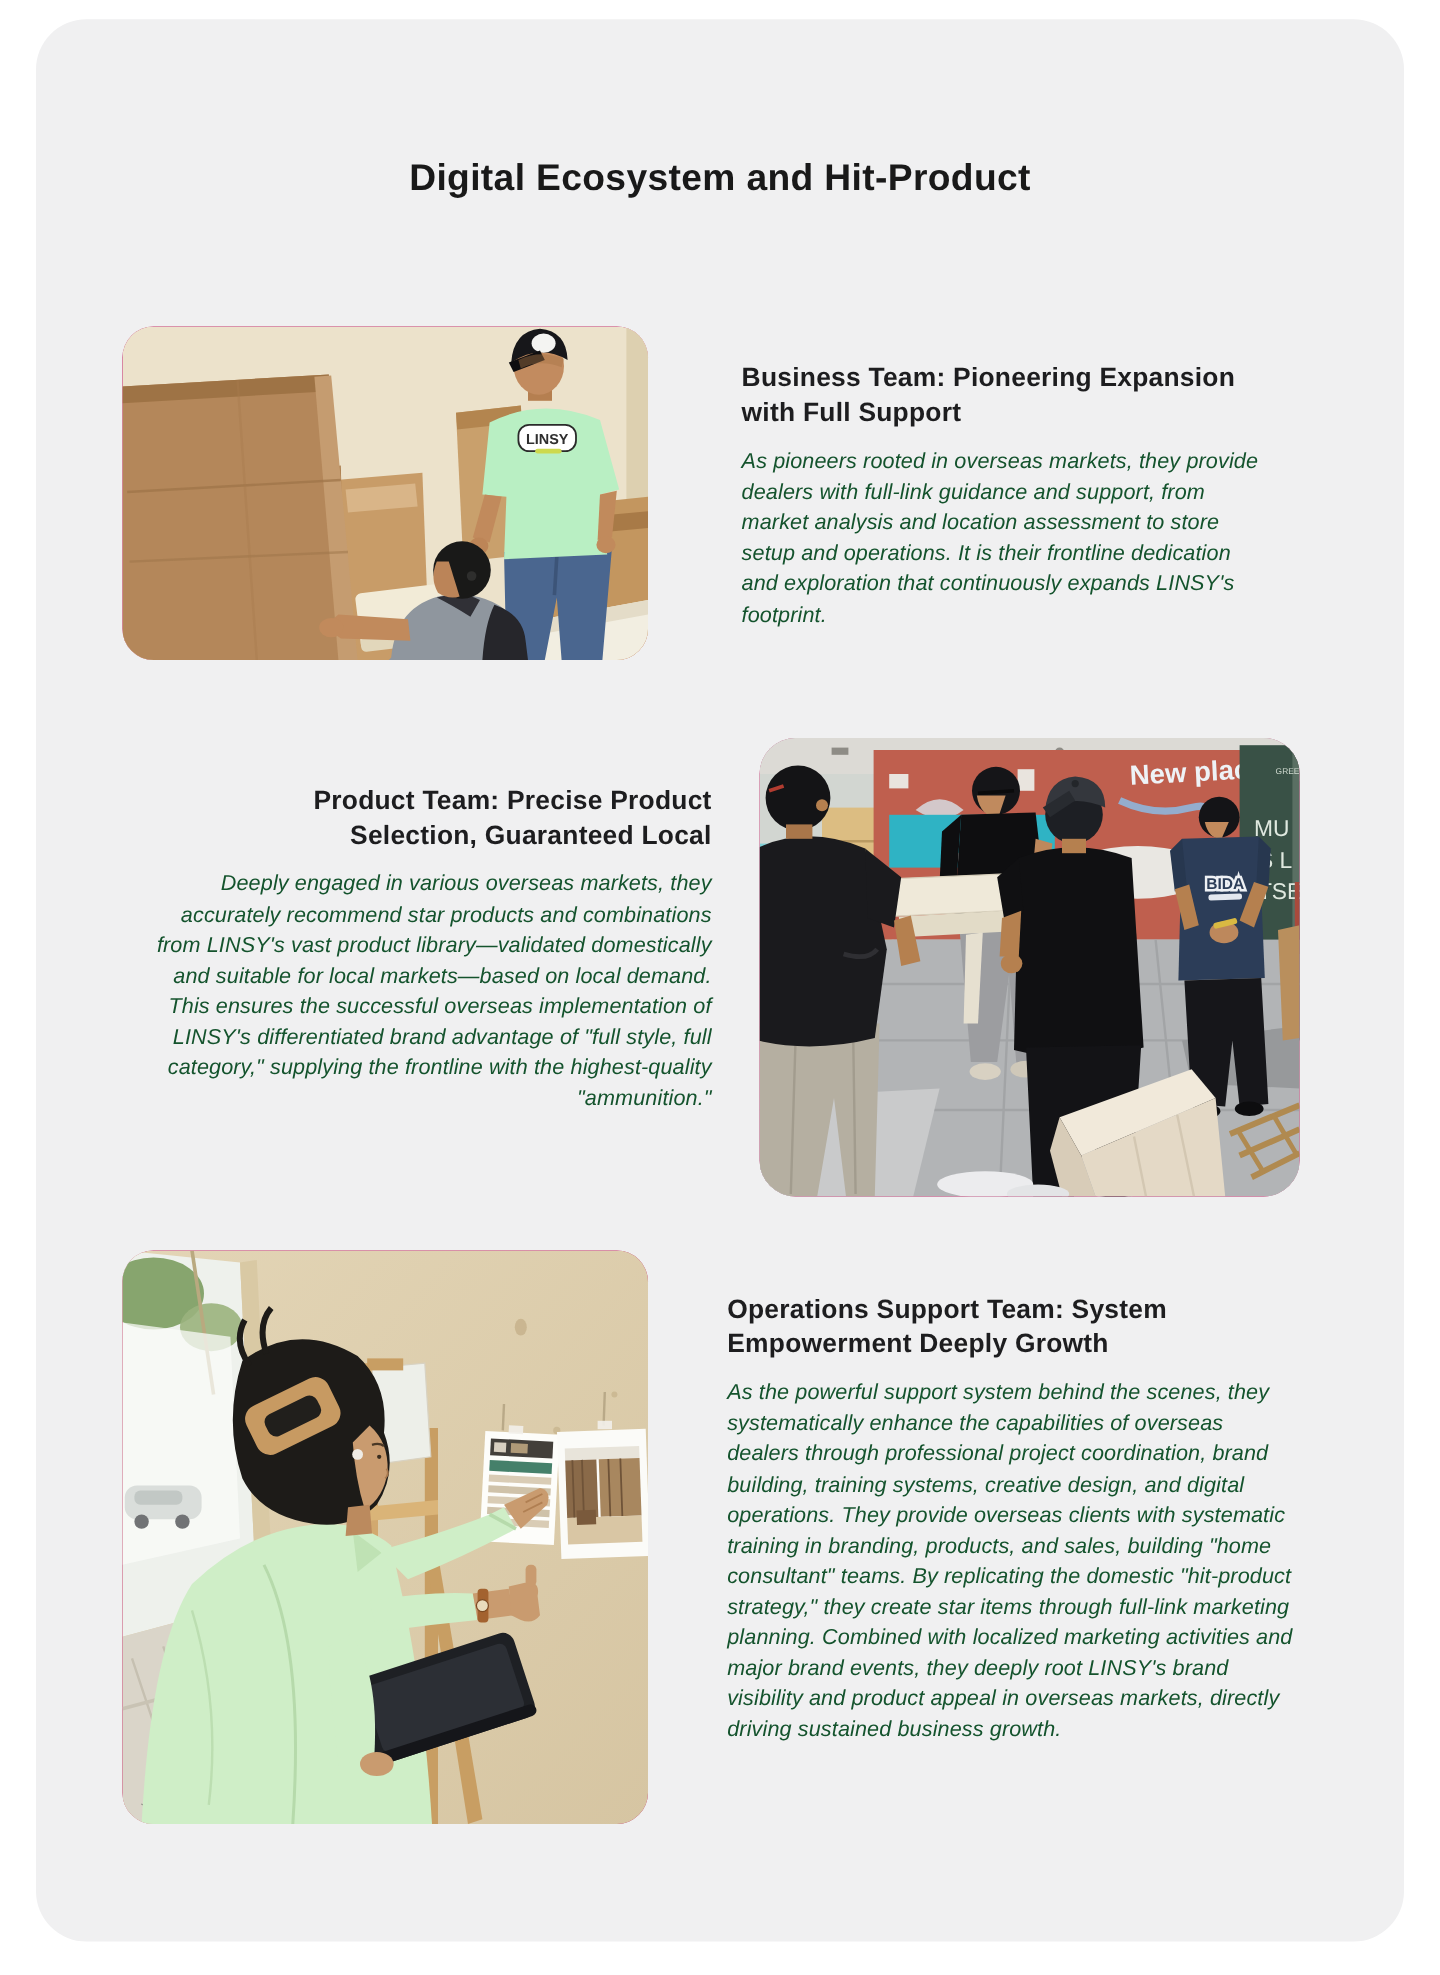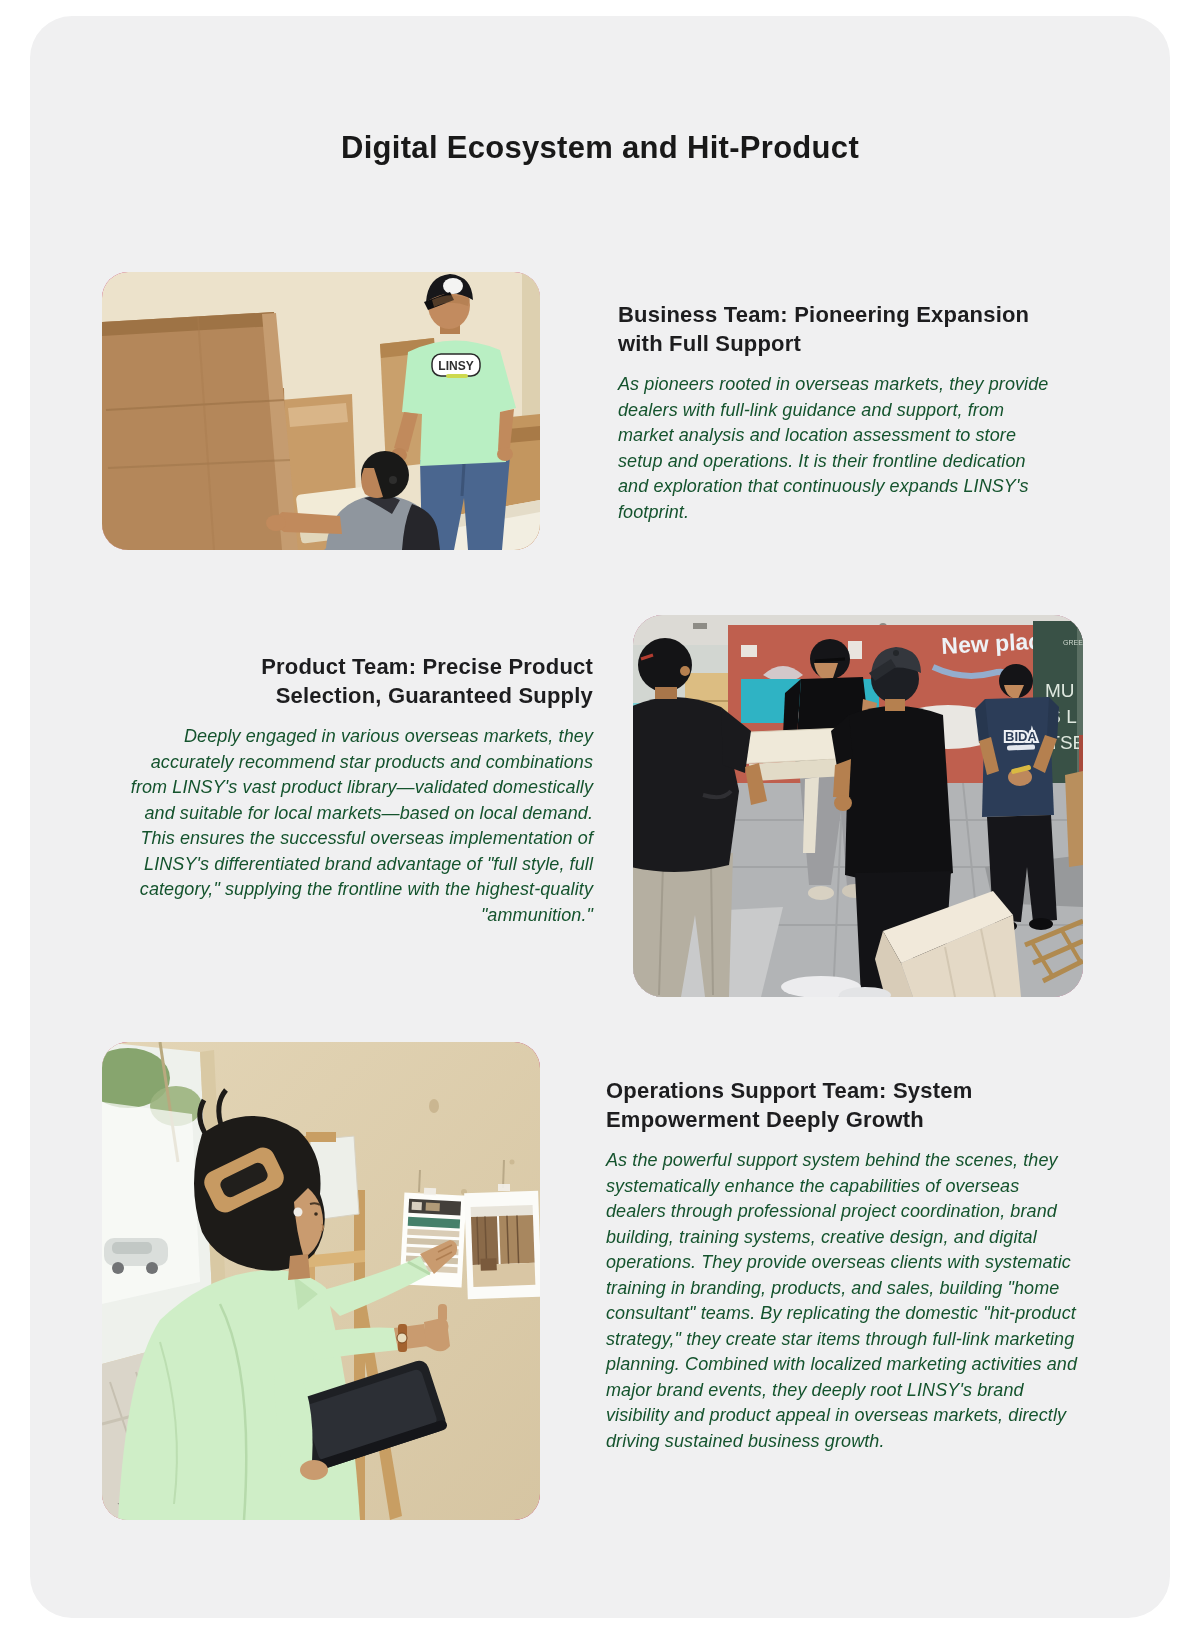--- a/index.html
+++ b/index.html
@@ -93,21 +93,21 @@
       </g>
     </svg>
   </div>
 
   <div class="textcol" id="text-business">
     <div class="sec-heading">Business Team: Pioneering Expansion with Full Support</div>
     <div class="sec-body">As pioneers rooted in overseas markets, they provide dealers with full-link guidance and support, from market analysis and location assessment to store setup and operations. It is their frontline dedication and exploration that continuously expands LINSY's footprint.</div>
   </div>
 
   <div class="textcol" id="text-product">
-    <div class="sec-heading">Product Team: Precise Product Selection, Guaranteed Supply</div>
+    <div class="sec-heading">Product Team: Precise Product Selection, Guaranteed Local</div>
     <div class="sec-body">Deeply engaged in various overseas markets, they accurately recommend star products and combinations from LINSY's vast product library—validated domestically and suitable for local markets—based on local demand. This ensures the successful overseas implementation of LINSY's differentiated brand advantage of "full style, full category," supplying the frontline with the highest-quality "ammunition."</div>
   </div>
 
   <div class="photo" id="photo-product">
     <svg viewBox="0 0 450 382" preserveAspectRatio="none">
       <rect width="450" height="382" fill="#c7c9c9"></rect>
       <rect width="450" height="36" fill="#dcdad5"></rect>
       <rect x="60" y="8" width="14" height="6" fill="#8e8c86"></rect>
       <rect x="150" y="14" width="10" height="5" fill="#8e8c86"></rect>
       <circle cx="250" cy="12" r="4" fill="#8e8c86"></circle>

